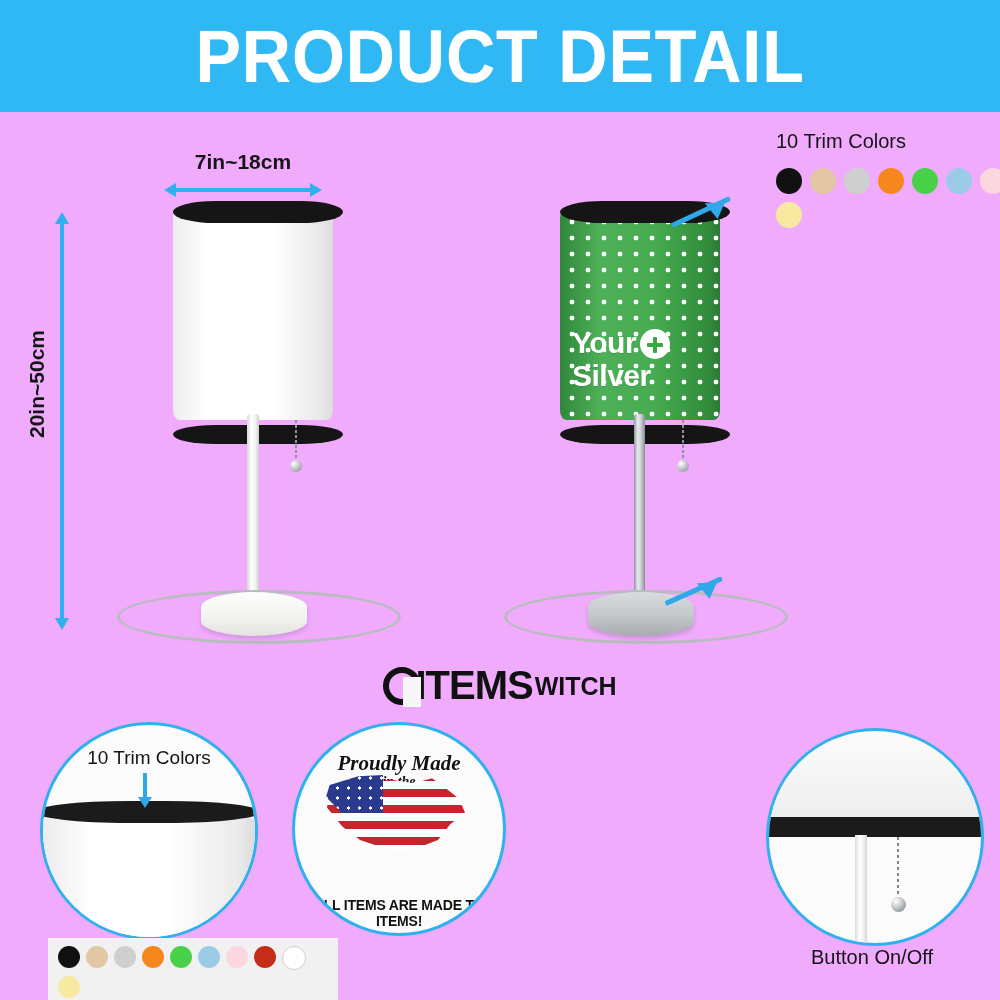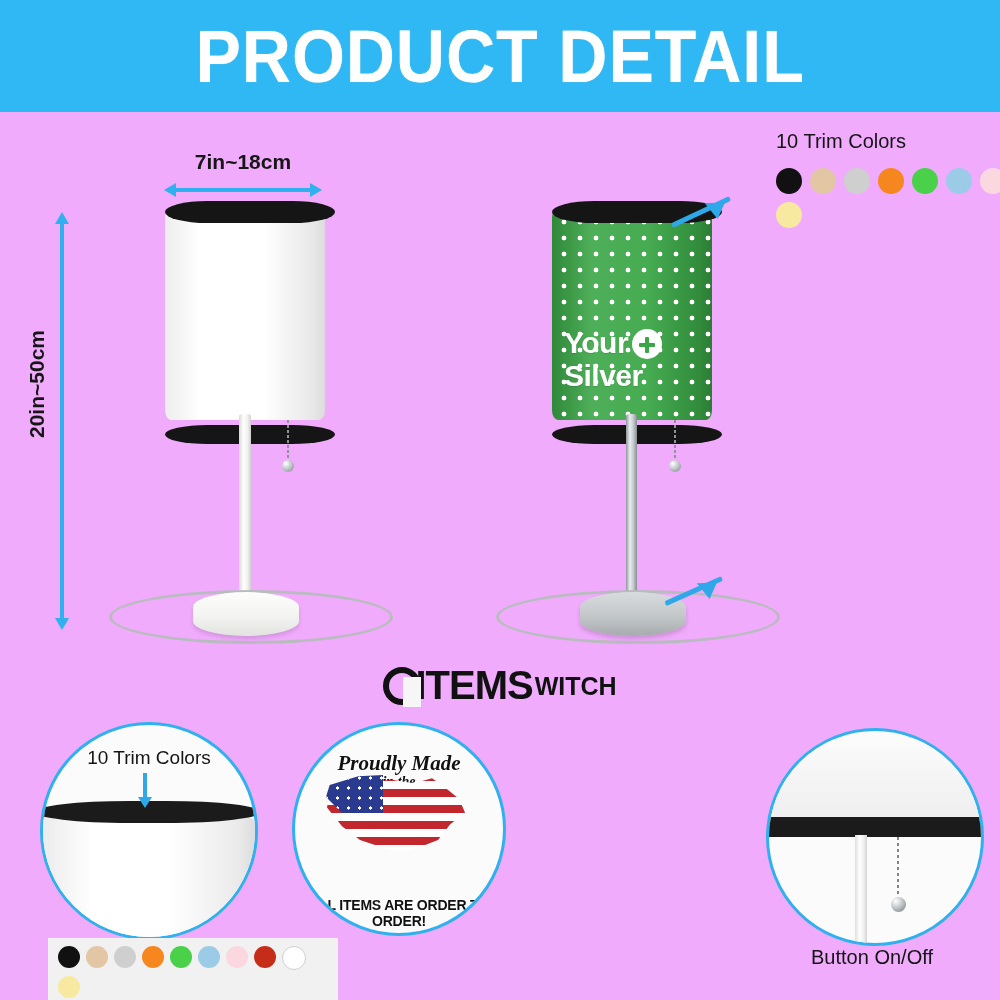--- a/index.html
+++ b/index.html
@@ -42,21 +42,21 @@
   .dim-v{position:absolute;left:55px;top:212px;width:14px;height:418px;}
   .dim-v .bar{position:absolute;left:5px;top:8px;width:4px;height:402px;background:#2fb0ef;}
   .dim-v .ar-t{position:absolute;left:0;top:0;width:0;height:0;
       border-left:7px solid transparent;border-right:7px solid transparent;border-bottom:12px solid #2fb0ef;}
   .dim-v .ar-b{position:absolute;left:0;bottom:0;width:0;height:0;
       border-left:7px solid transparent;border-right:7px solid transparent;border-top:12px solid #2fb0ef;}
   .dim-v-label{position:absolute;left:-43px;top:372px;width:160px;text-align:center;
       font-size:21px;font-weight:600;color:#161616;transform:rotate(-90deg);}
 
   
-  .lamp{position:absolute;}
+  .lamp{position:absolute;margin-left:8px;}
   .shade{position:absolute;border-radius:6px/10px;overflow:hidden;}
   .trim{position:absolute;left:0;width:100%;background:#151515;border-radius:50%/100%;}
   .pole{position:absolute;border-radius:3px;}
   .base{position:absolute;border-radius:50%/34%;}
   .cordring{position:absolute;border:3px solid #b9bcbe;border-radius:50%;}
   .chain{position:absolute;width:2px;
      background-image:linear-gradient(to bottom,#8e9396 55%, rgba(255,255,255,0) 55%);
      background-size:2px 5px;}
   .chain-ball{position:absolute;width:12px;height:12px;border-radius:50%;
      background:radial-gradient(circle at 33% 30%, #ffffff 0%, #c9ced1 40%, #7d8488 100%);}
@@ -317,21 +317,21 @@
   </div>
 
   <div class="feature" style="left:292px;top:722px;width:208px;height:208px;">
     <div class="fcircle" style="left:0;top:0;width:208px;height:208px;">
       <div class="usa-top">
         <span>Proudly Made</span>
         <small>in the</small>
       </div>
       <div class="usa-map"></div>
       <div class="usa-canton"></div>
-      <div class="usa-sub">ALL ITEMS ARE ORDER TO ORDER!</div>
+      <div class="usa-sub">ALL ITEMS ARE MADE TO ITEMS!</div>
     </div>
   </div>
 
 
   <div class="feature" style="left:766px;top:728px;width:212px;height:212px;">
     <div class="fcircle" style="left:0;top:0;width:212px;height:212px;">
       <div class="f4-shade"></div>
       <div class="f4-trim"></div>
       <div class="f4-pole"></div>
       <div class="f4-chain"></div>

